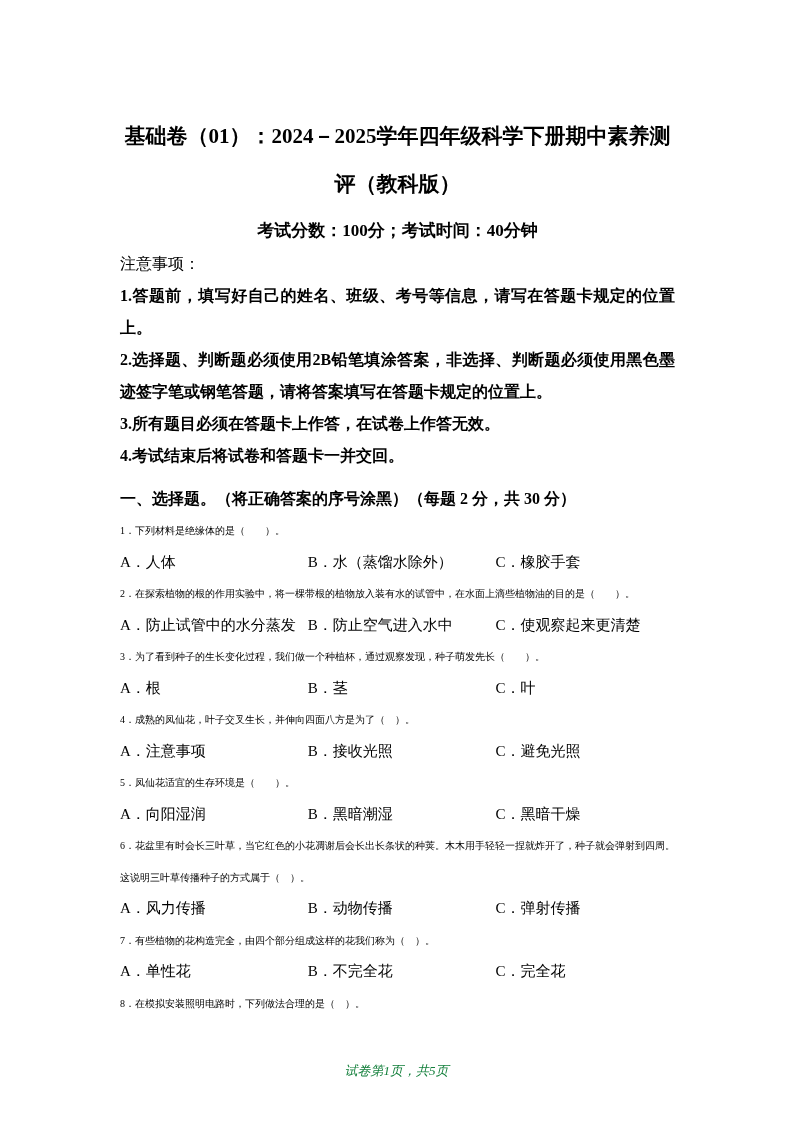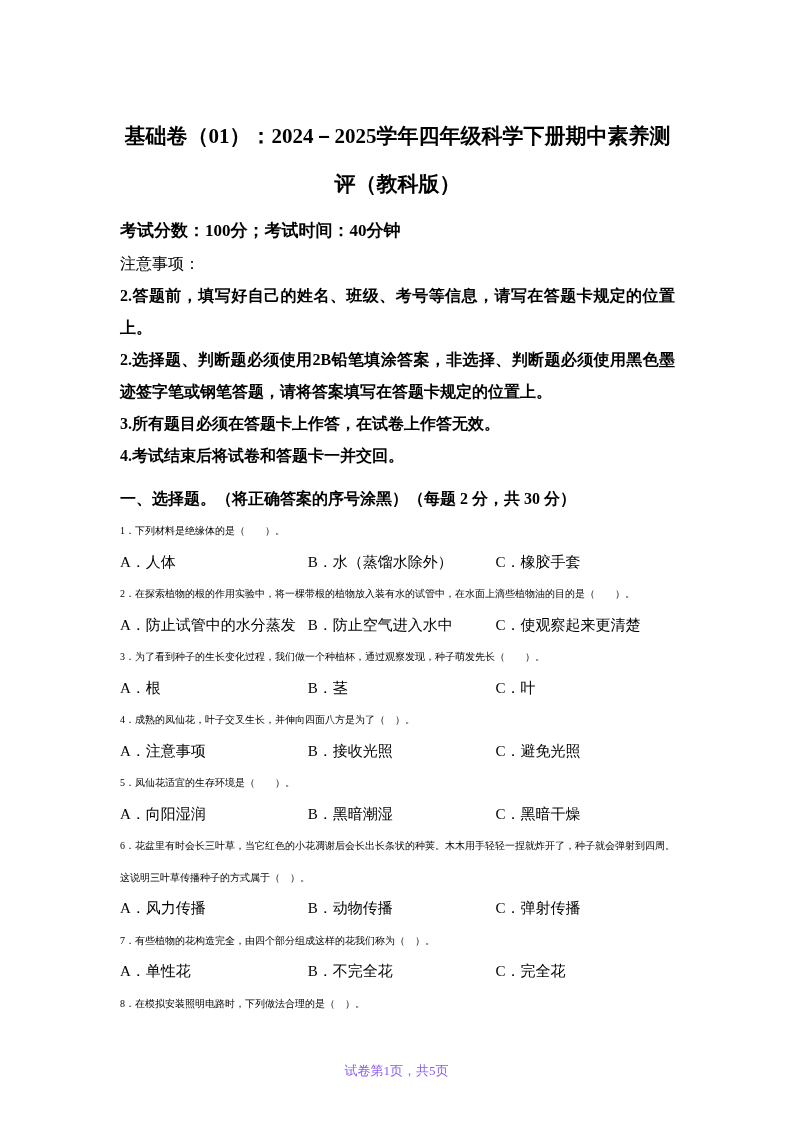--- a/index.html
+++ b/index.html
@@ -18,21 +18,21 @@
   .title {
     font-size: 21px;
     font-weight: bold;
     text-align: center;
     line-height: 48px;
     margin-bottom: 8px;
   }
   .exam-info {
     font-size: 17px;
     font-weight: bold;
-    text-align: left;
+    text-align: center;
     line-height: 30px;
     margin-bottom: 2px;
   }
   .notice-header {
     font-size: 16px;
     font-weight: normal;
     line-height: 32px;
   }
   .notice {
     font-size: 16px;
@@ -62,35 +62,36 @@
     min-width: 184px;
   }
   .opt:last-child { min-width: 0; }
   .footer {
     position: absolute;
     left: 0;
     right: 0;
     bottom: 42px;
     text-align: center;
     font-size: 13px;
-    color: #8b5cf6;
+    color: #15803d;
+    font-style: italic;
   }
 </style>
 </head>
 <body>
 
 <div class="page">
   <div class="content">
 
     <h1 class="title">基础卷（01）：2024－2025学年四年级科学下册期中素养测评（教科版）</h1>
 
     <div class="exam-info">考试分数：100分；考试时间：40分钟</div>
 
     <div class="notice-header">注意事项：</div>
-    <div class="notice">2.答题前，填写好自己的姓名、班级、考号等信息，请写在答题卡规定的位置上。</div>
+    <div class="notice">1.答题前，填写好自己的姓名、班级、考号等信息，请写在答题卡规定的位置上。</div>
     <div class="notice">2.选择题、判断题必须使用2B铅笔填涂答案，非选择、判断题必须使用黑色墨迹签字笔或钢笔答题，请将答案填写在答题卡规定的位置上。</div>
     <div class="notice">3.所有题目必须在答题卡上作答，在试卷上作答无效。</div>
     <div class="notice">4.考试结束后将试卷和答题卡一并交回。</div>
 
     <div class="section-header">一、选择题。（将正确答案的序号涂黑）（每题 2 分，共 30 分）</div>
 
     <div class="question">
       <div class="q-text">1．下列材料是绝缘体的是（　　）。</div>
       <div class="options">
         <span class="opt">A．人体</span>

